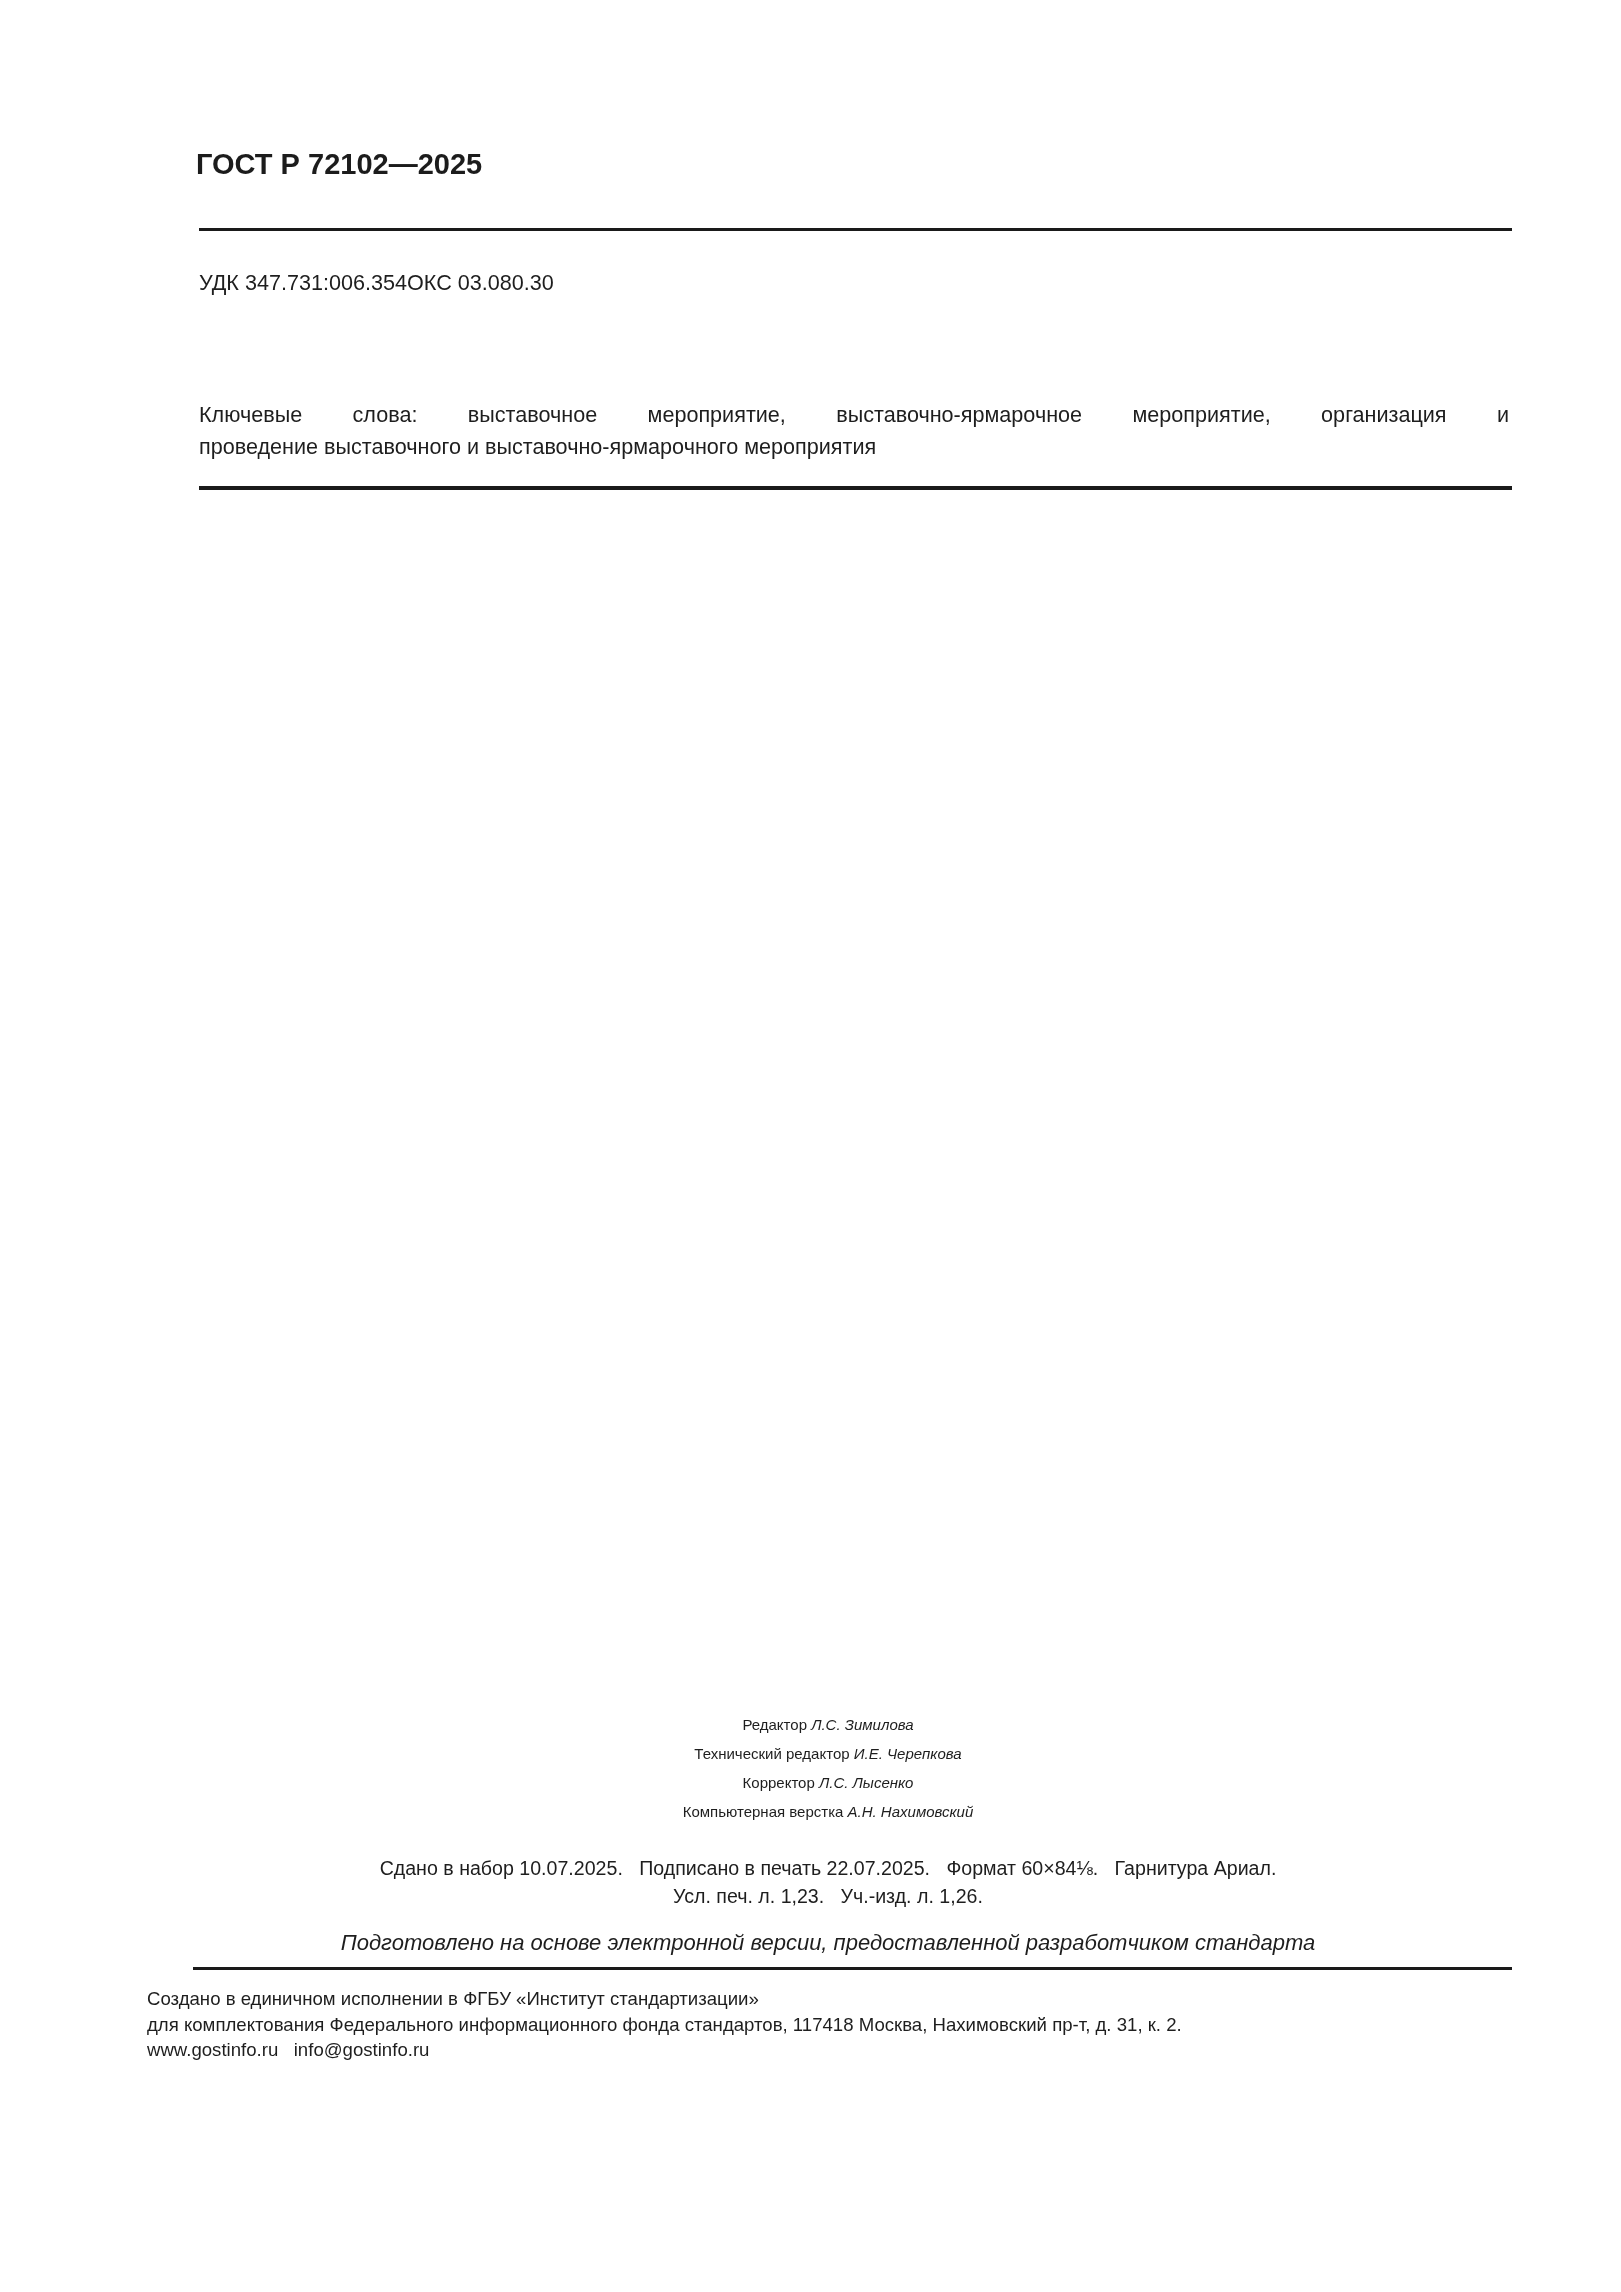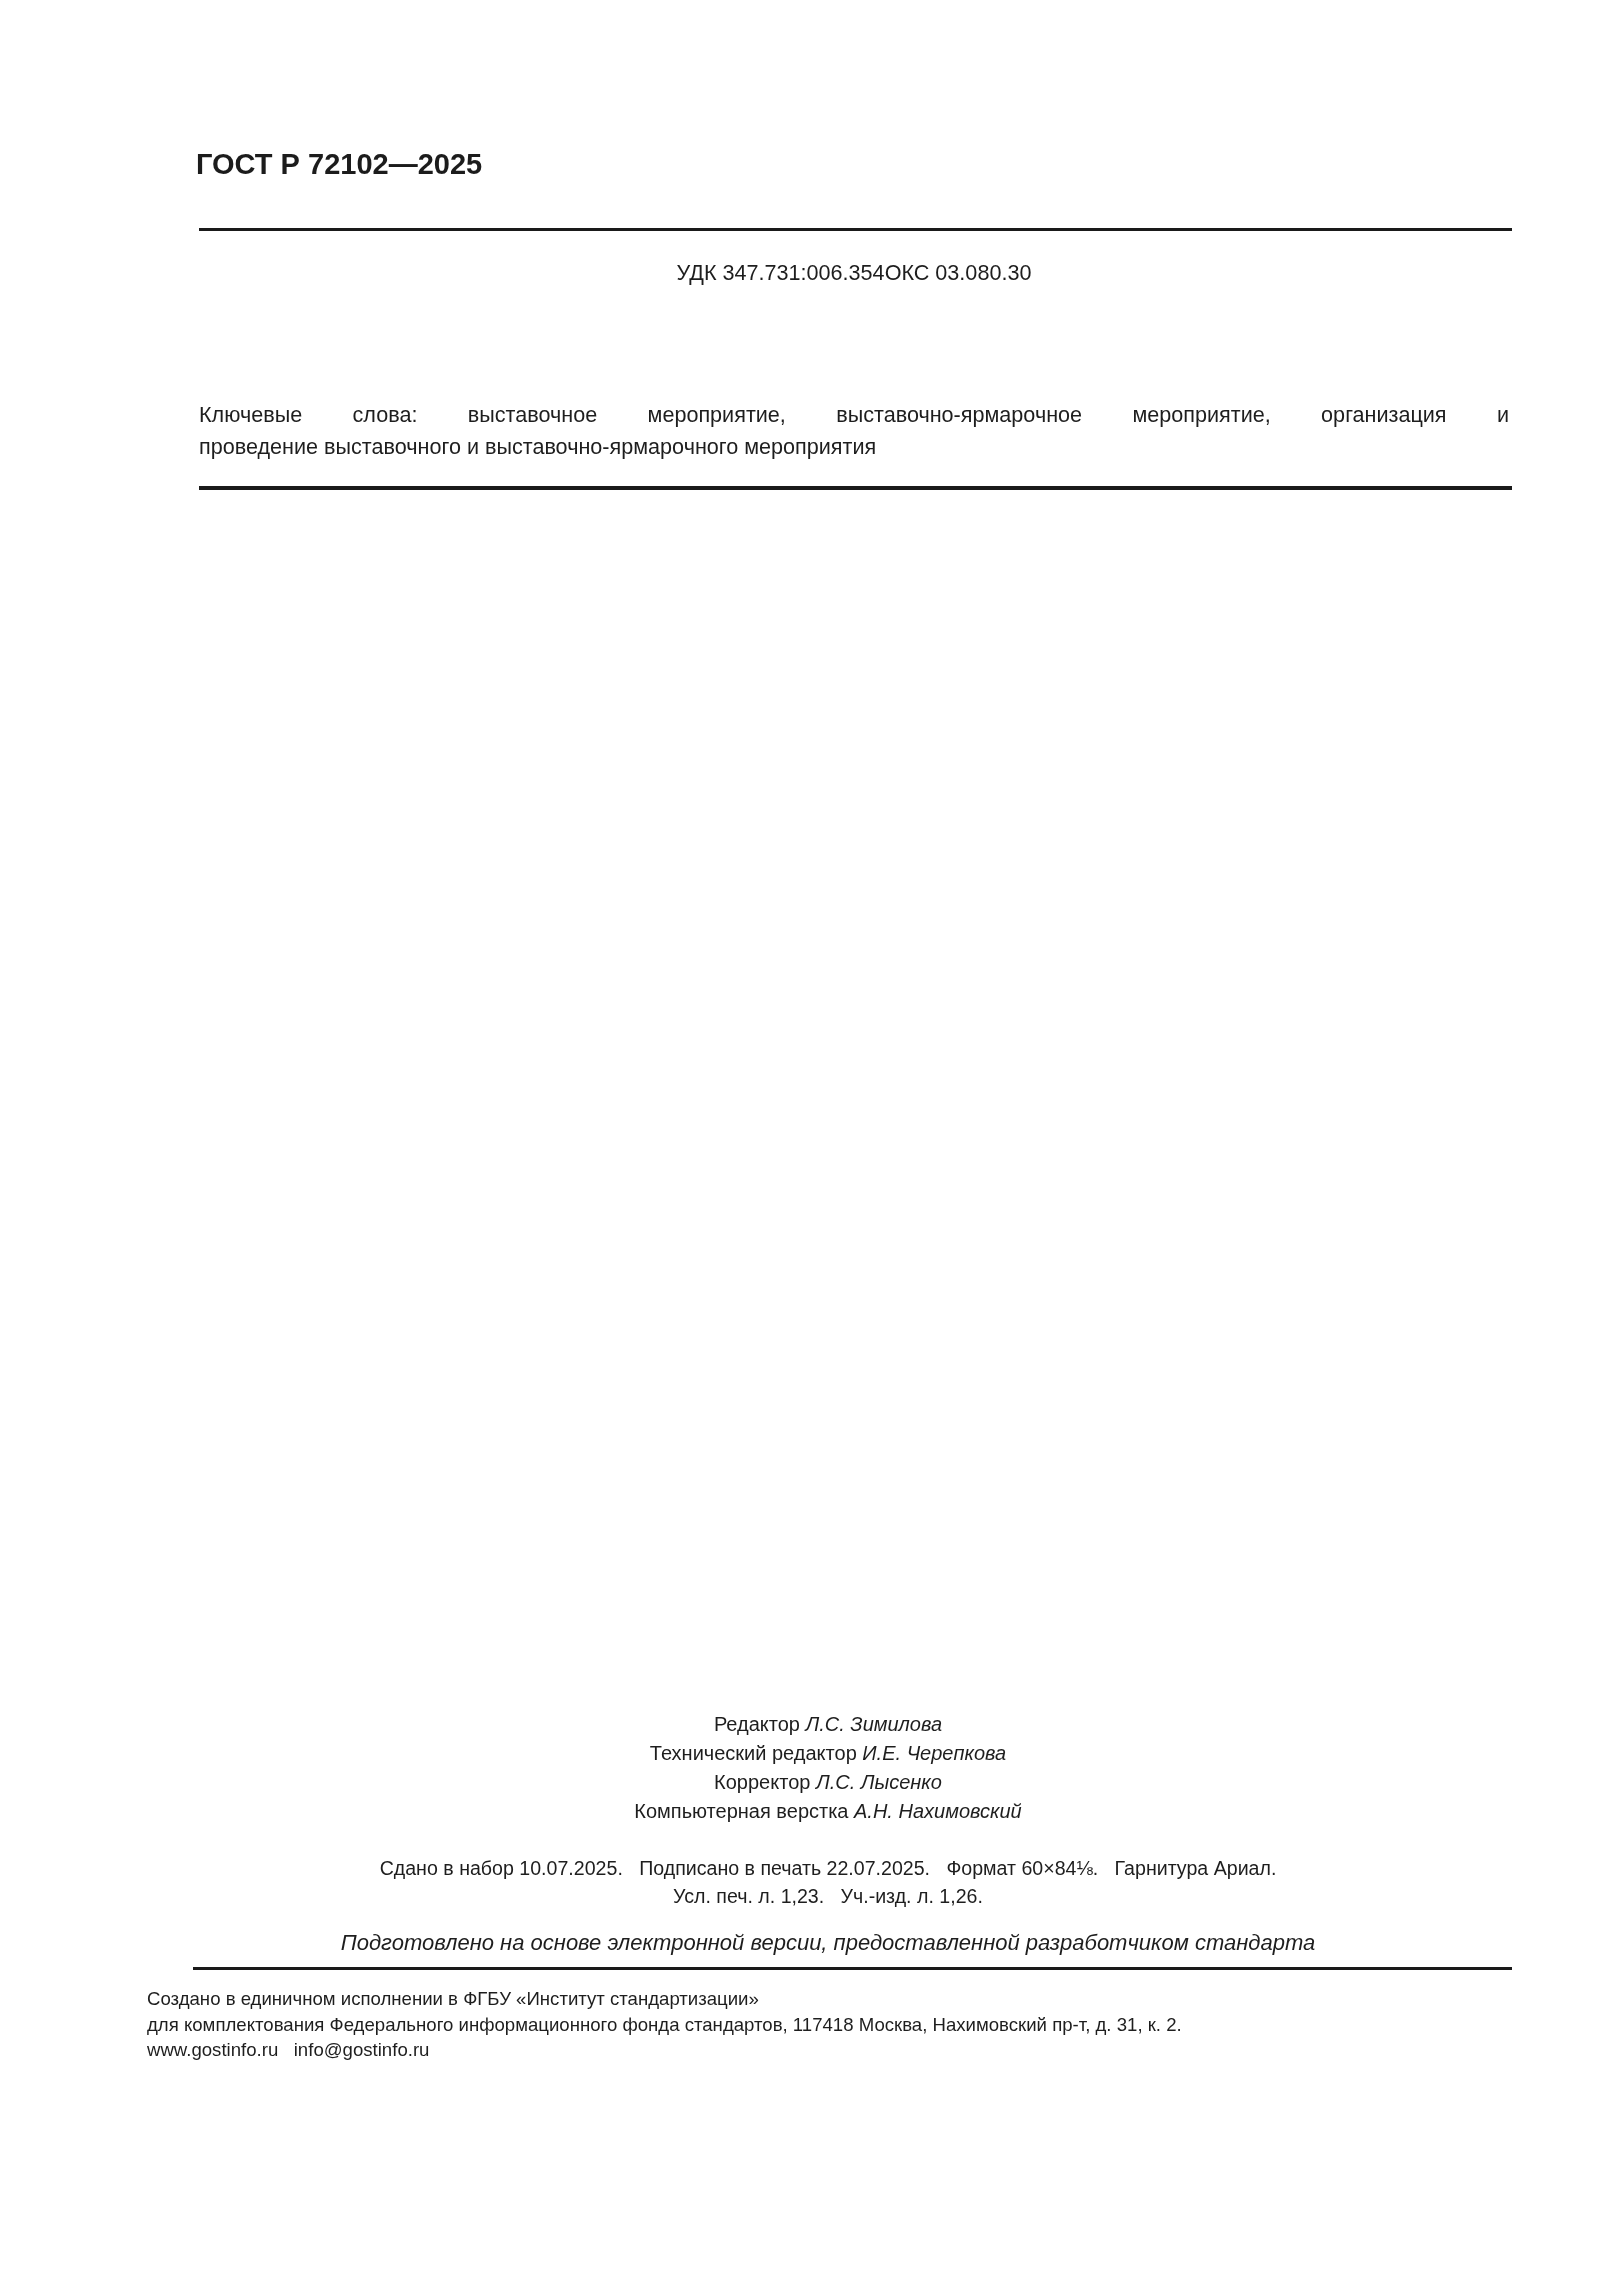--- a/index.html
+++ b/index.html
@@ -27,24 +27,24 @@
   .hr {
     position: absolute;
     background: #1a1a1a;
   }
   .hr-top    { left: 199px; top: 228px;  width: 1313px; height: 2.9px; }
   .hr-thick  { left: 199px; top: 486px;  width: 1313px; height: 3.9px; }
   .hr-bottom { left: 193px; top: 1967px; width: 1319px; height: 2.9px; }
   .classifier-row {
     position: absolute;
     left: 199px;
-    top: 259px;
+    top: 269px;
     width: 1310px;
     display: flex;
-    justify-content: center;
+    justify-content: flex-start;
     font-size: 21.6px;
     line-height: 27.4px;
   }
   .keywords {
     position: absolute;
     left: 199px;
     top: 359px;
     width: 1310px;
     font-size: 21.6px;
     line-height: 32px;
@@ -56,21 +56,21 @@
   }
   .kw-line2 {
     text-align: left;
   }
   .credits {
     position: absolute;
     left: 147px;
     top: 1710px;
     width: 1362px;
     text-align: center;
-    font-size: 20px;
+    font-size: 15px;
     line-height: 29px;
   }
   .credit-line { white-space: pre-wrap; }
   .it { font-style: italic; }
   .imprint {
     position: absolute;
     left: 147px;
     top: 1854px;
     width: 1362px;
     text-align: center;

